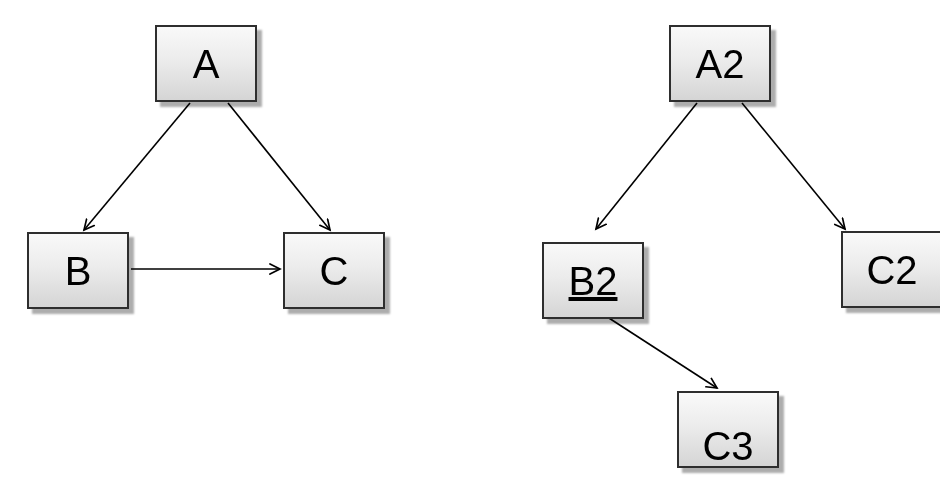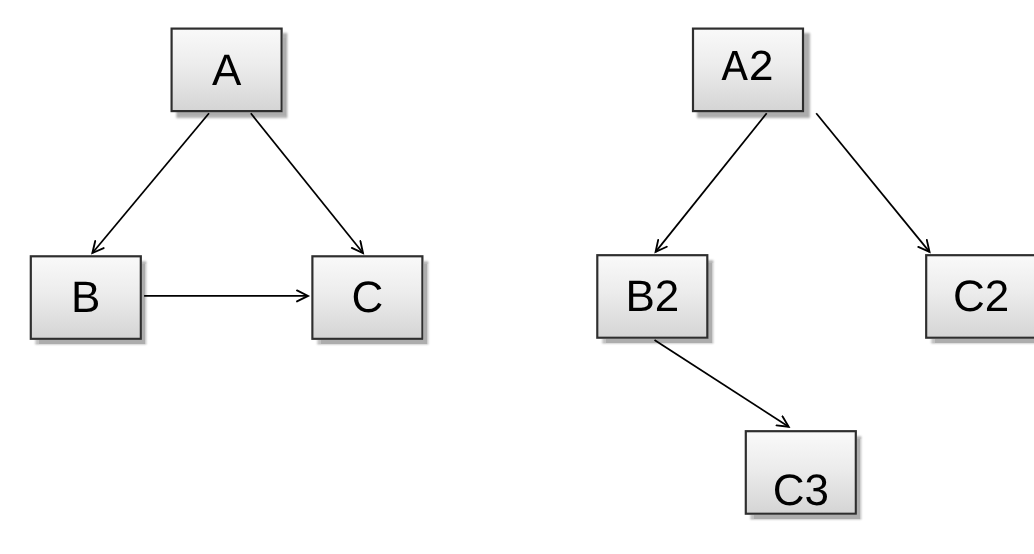--- a/index.html
+++ b/index.html
@@ -38,22 +38,22 @@
   .node .node-label {
     font-size: 40px;
     color: #000000;
     line-height: 1;
     user-select: none;
   }
   
   .node-A  { left: 155px; top: 25px;  }
   .node-B  { left: 27px;  top: 232px; }
   .node-C  { left: 283px; top: 232px; }
-  .node-A2 { left: 629px; top: 25px; font-family: Liberation Mono, monospace;  }
-  .node-B2 { left: 542px; top: 231px; }
+  .node-A2 { left: 669px; top: 25px;  }
+  .node-B2 { left: 542px; top: 242px; text-decoration: underline; }
   .node-C2 { left: 820px; top: 231px; margin-left: 21px; }
   .node-C3 { left: 677px; top: 391px; align-items: flex-end; }
 </style>
 </head>
 <body>
 
 <div class="canvas">
 
   <svg class="edges-layer" width="940" height="504" viewBox="0 0 940 504" xmlns="http://www.w3.org/2000/svg">
     <defs>

